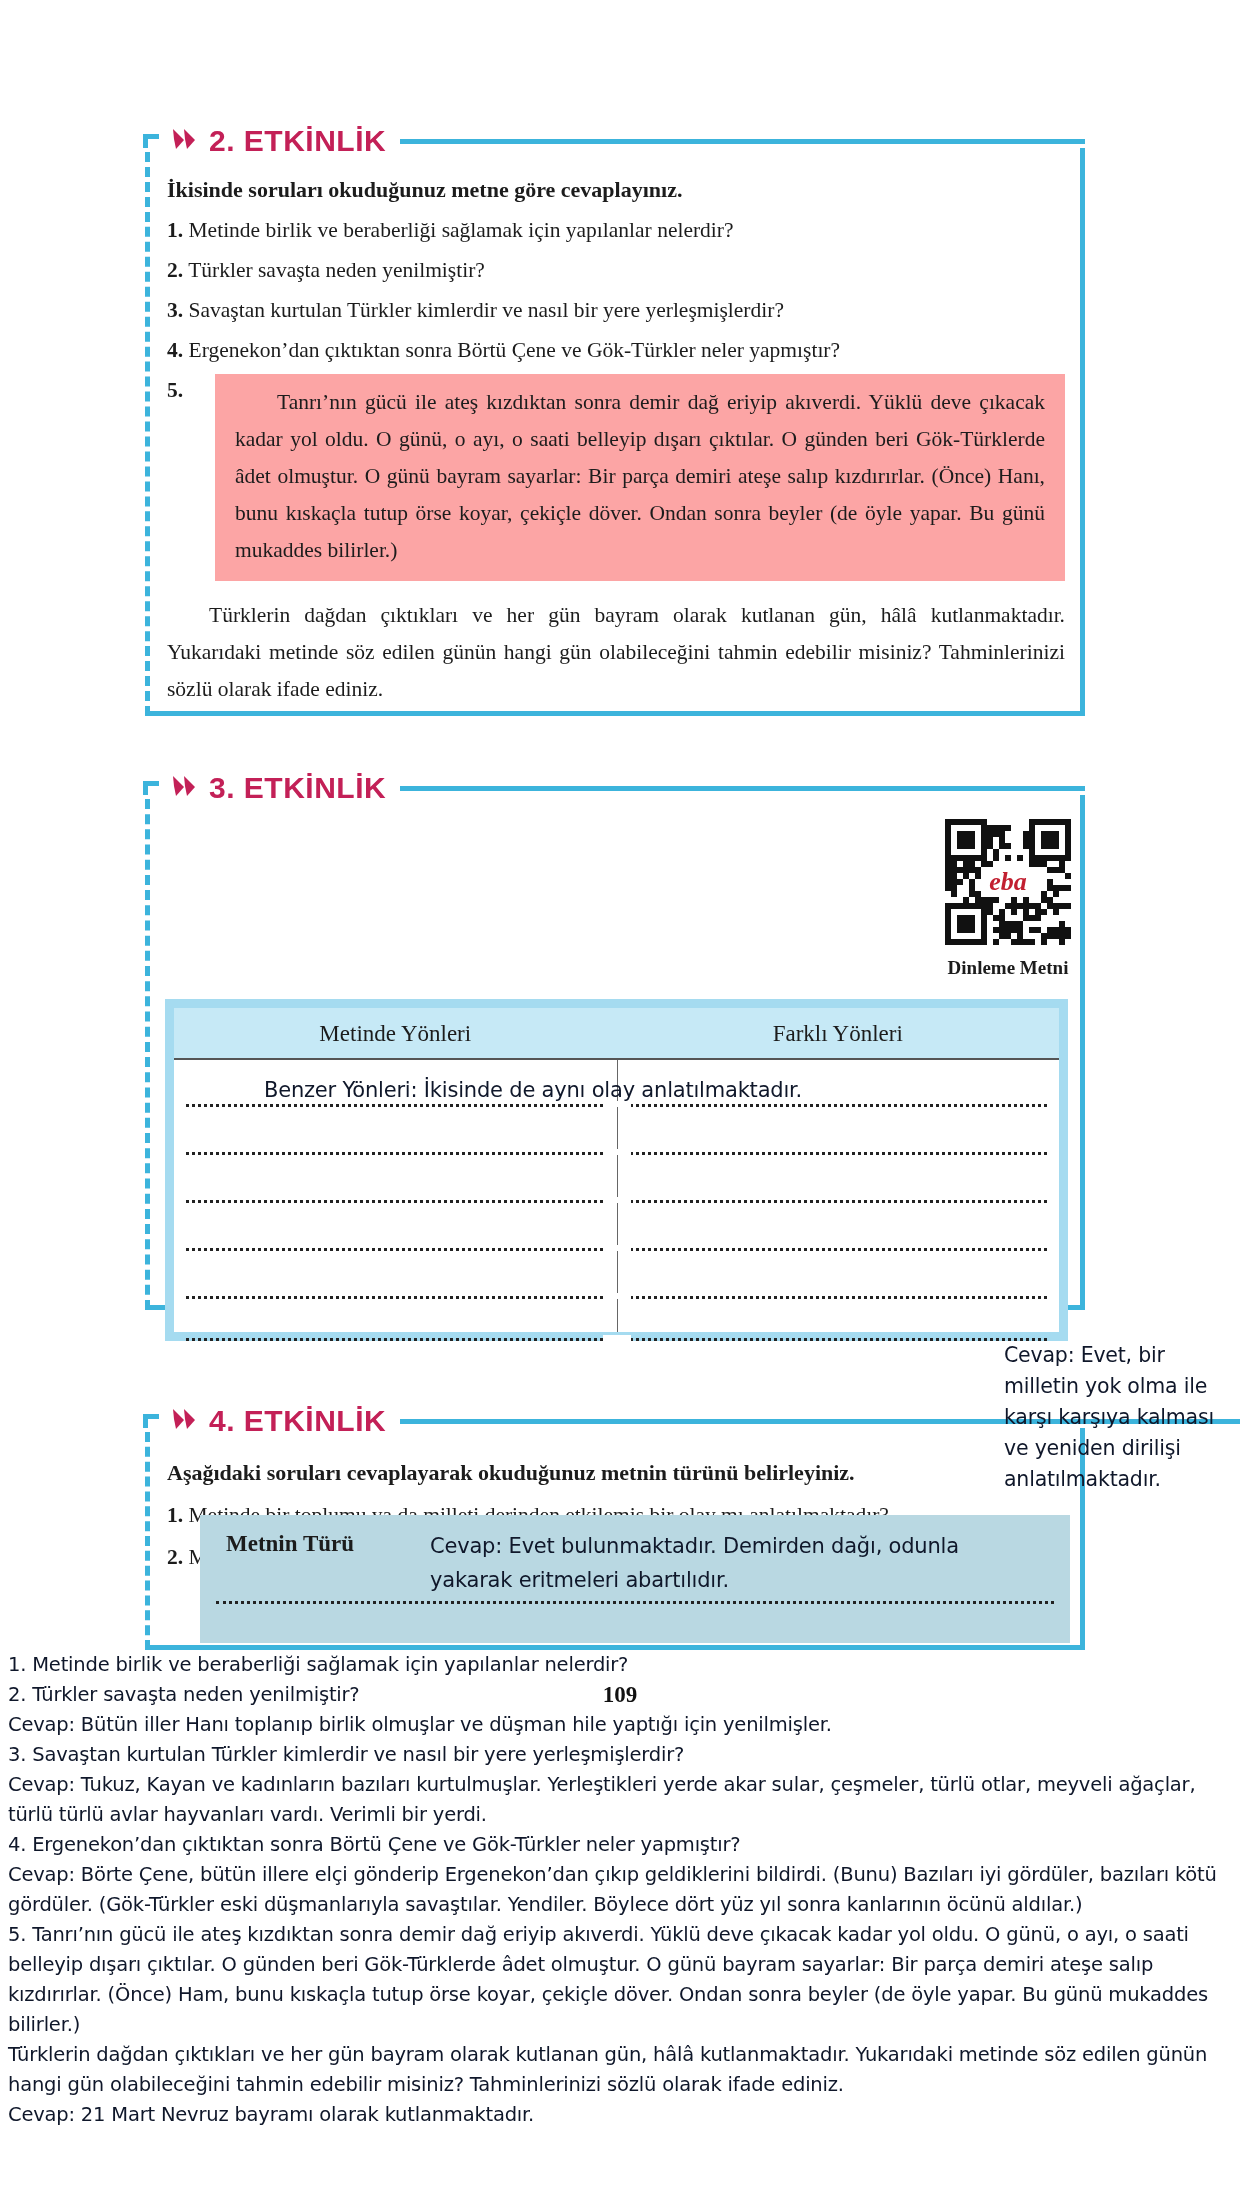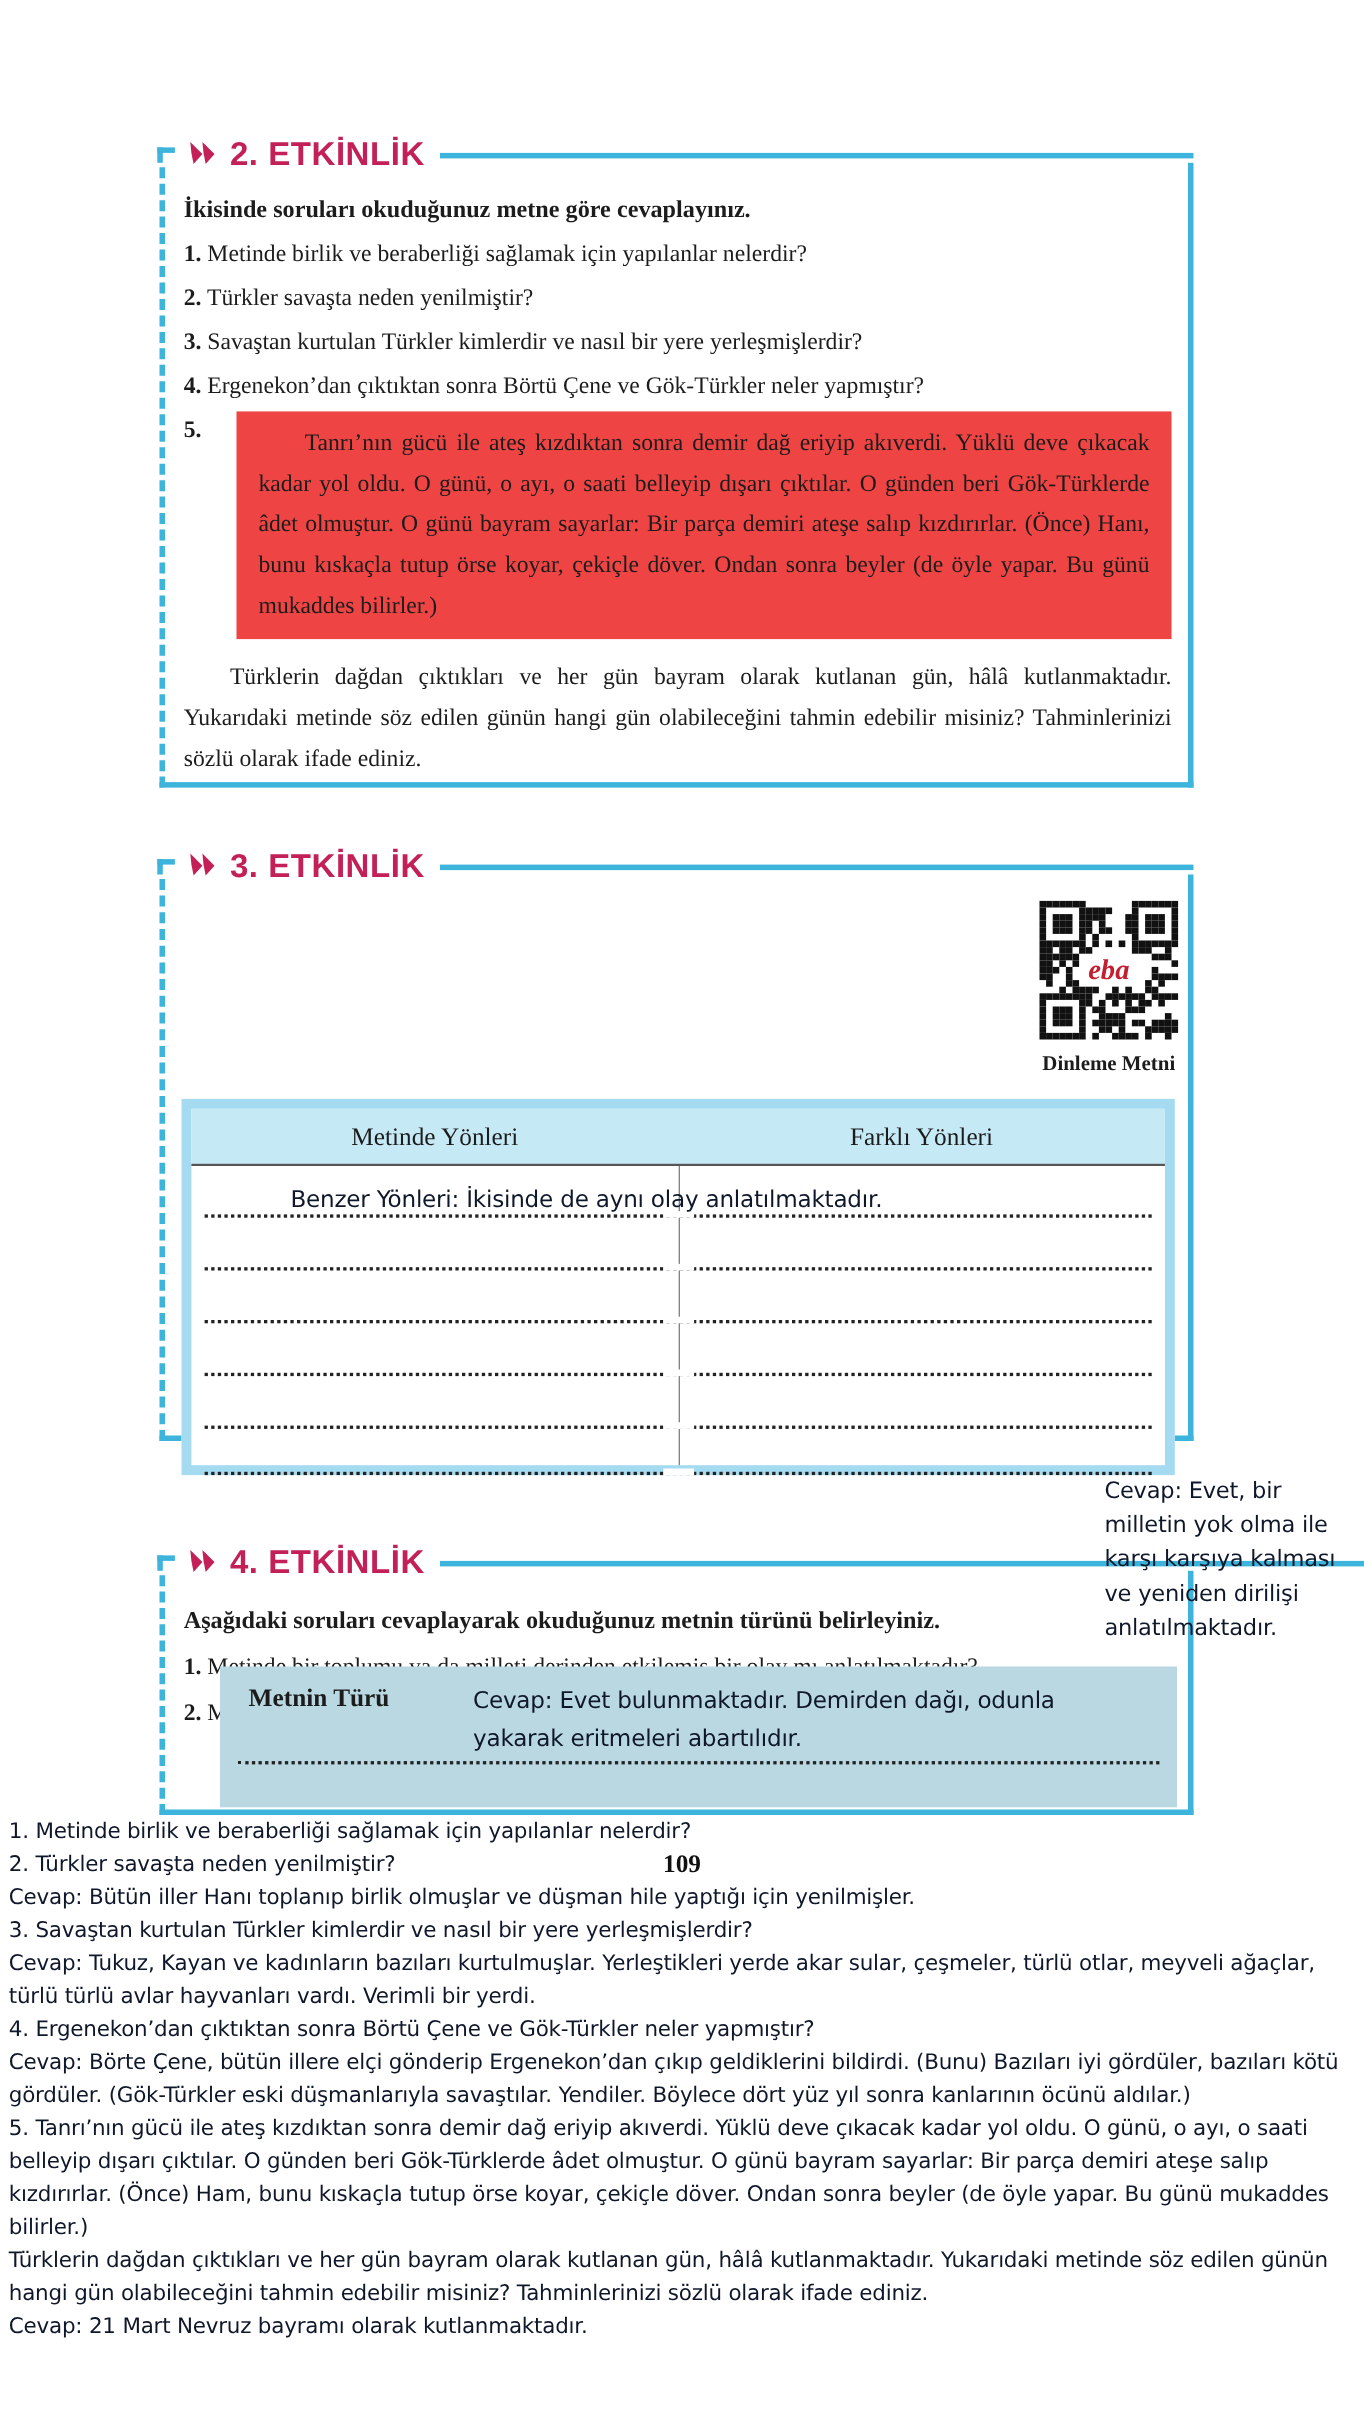--- a/index.html
+++ b/index.html
@@ -22,21 +22,21 @@
                font-size:30px; letter-spacing:0.5px; color:#c32057; white-space:nowrap; }
   .sec-rule { flex:1; height:5px; background:#3cb4dc; margin-left:14px; }
   .sec-rule.overflow { margin-right:-155px; }
 
   .sec-body { position:relative; padding:6px 16px 0 22px; font-size:21.5px; line-height:40px; }
   .bold-intro { font-weight:bold; font-size:22px; }
   .q-line { display:block; }
   .q-num { font-weight:bold; }
 
   
-  .quote-box { margin:4px 0 0 48px; width:850px; background:#ef4444;
+  .quote-box { margin:4px 0 0 48px; width:850px; background:#fca5a5;
                padding:10px 20px 12px 20px; text-align:justify;
                font-size:21.5px; line-height:37px; text-indent:42px; }
   .closing { margin-top:16px; text-indent:42px; text-align:justify; line-height:37px;
              padding-right:4px; }
 
   
   .s3-body { position:relative; padding:4px 16px 0 22px; font-size:21.5px; line-height:37px; }
   .s3-text { width:775px; text-align:justify; text-indent:34px; }
   .qr-wrap { position:absolute; top:8px; right:10px; width:134px; text-align:center; }
   .qr-grid { width:126px; height:126px; margin:0 auto; display:grid;

